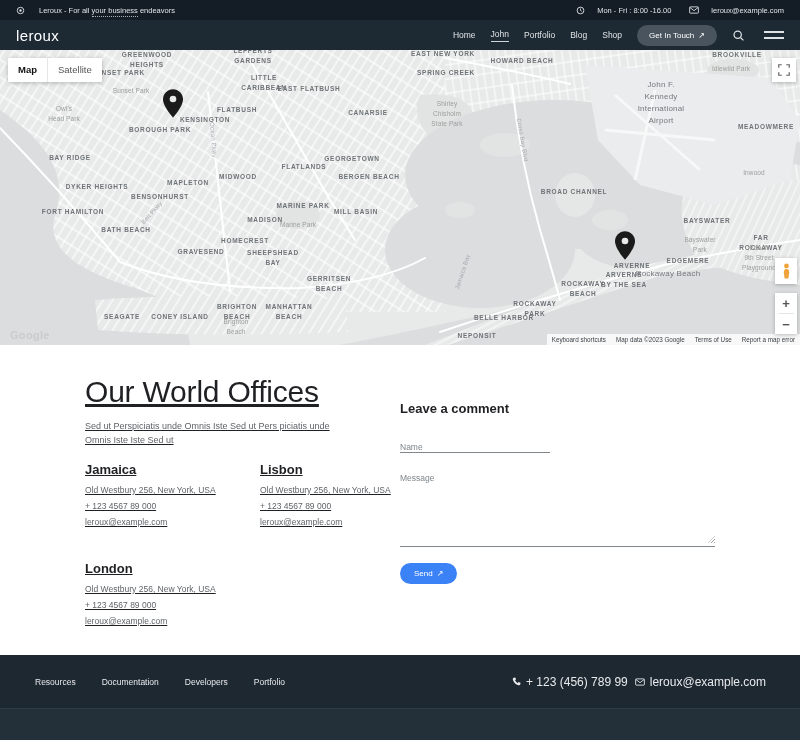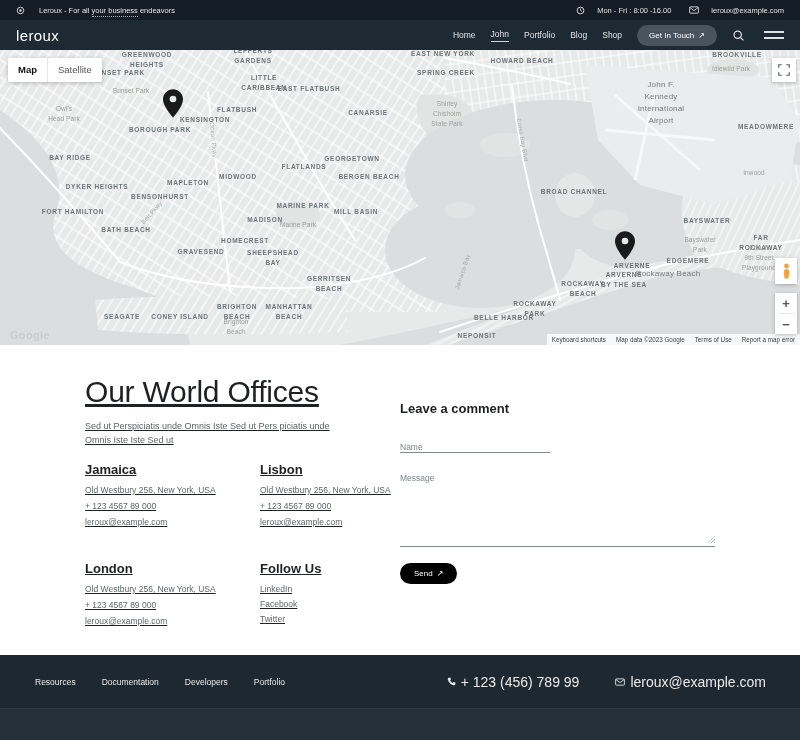--- a/index.html
+++ b/index.html
@@ -89,32 +89,32 @@
     width:315px; height:76px; border:0; border-bottom:1px solid #82878c; background:transparent;
     font-size:8.5px; color:#333; padding:2px 0 0; outline:none; resize:none; font-family:inherit; display:block;
   }
   .u-textarea::placeholder { color:#7f848a; }
   .ta-wrap::after {
     content:""; position:absolute; right:0; bottom:4px; width:7px; height:7px;
     background:repeating-linear-gradient(135deg, transparent 0 1.5px, #9aa0a6 1.5px 2.5px);
     clip-path:polygon(100% 0, 100% 100%, 0 100%);
   }
   .send-btn {
-    margin-top:16px; display:inline-flex; align-items:center; gap:4px; background:#000000;
+    margin-top:16px; display:inline-flex; align-items:center; gap:4px; background:#3b82f6;
     color:#fff; font-size:8px; padding:6px 14px; border-radius:11px; border:0; cursor:pointer;
     font-family:inherit;
   }
   
   footer { position:absolute; left:0; right:0; bottom:0; }
   .footer-main {
     height:53px; background:#1d2831; display:flex; align-items:center; padding:0 34px 0 35px;
   }
   .footer-links { display:flex; gap:26px; }
   .footer-links a { color:#e8eaed; font-size:8.5px; cursor:pointer; text-decoration:none; }
-  .footer-contact { margin-left:auto; display:flex; align-items:center; gap:36px; color:#e8eaed; font-size:14px; }
+  .footer-contact { margin-left:auto; display:flex; align-items:center; gap:7px; color:#e8eaed; font-size:12px; }
   .footer-contact .grp { display:flex; align-items:center; gap:5px; cursor:pointer; }
   .footer-sub { height:32px; background:#243039; border-top:1px solid rgba(255,255,255,.05); }
 </style>
 </head>
 <body>
 
 <div class="topbar">
   <div class="left">
     <svg width="9" height="9" viewBox="0 0 10 10">
       <circle cx="5" cy="5" r="3.6" fill="none" stroke="#dfe3e6" stroke-width="1"></circle>
@@ -375,26 +375,20 @@
         <p>Old Westbury 256, New York, USA</p>
         <p>+ 123 4567 89 000</p>
         <p>leroux@example.com</p>
       </div>
       <div class="office">
         <h3>London</h3>
         <p>Old Westbury 256, New York, USA</p>
         <p>+ 123 4567 89 000</p>
         <p>leroux@example.com</p>
       </div>
-      <div class="follow">
-        <h3>Follow Us</h3>
-        <a>LinkedIn</a>
-        <a>Facebook</a>
-        <a>Twitter</a>
-      </div>
     </div>
   </div>
 
   <div class="col-right">
     <h2 class="form-title">Leave a comment</h2>
     <div class="fields-row">
       <input class="u-input" type="text" placeholder="Name" style="">
     </div>
     <div class="ta-wrap">
       <textarea class="u-textarea" placeholder="Message" style=""></textarea>

